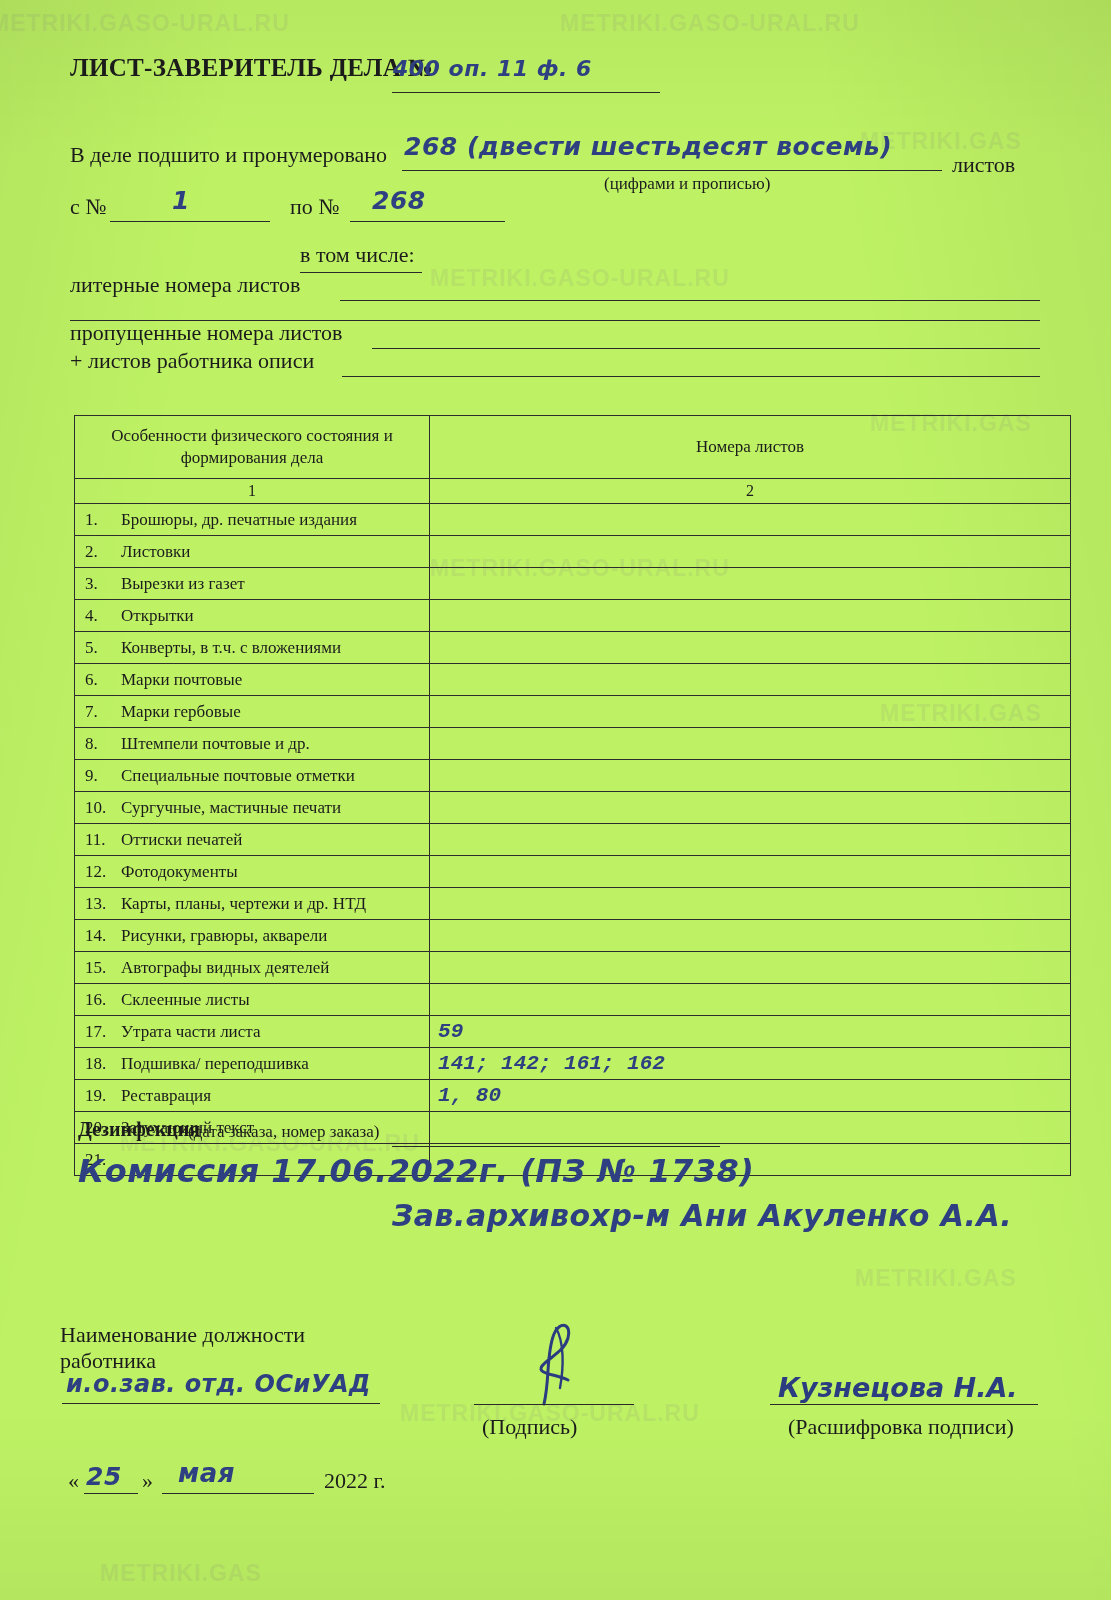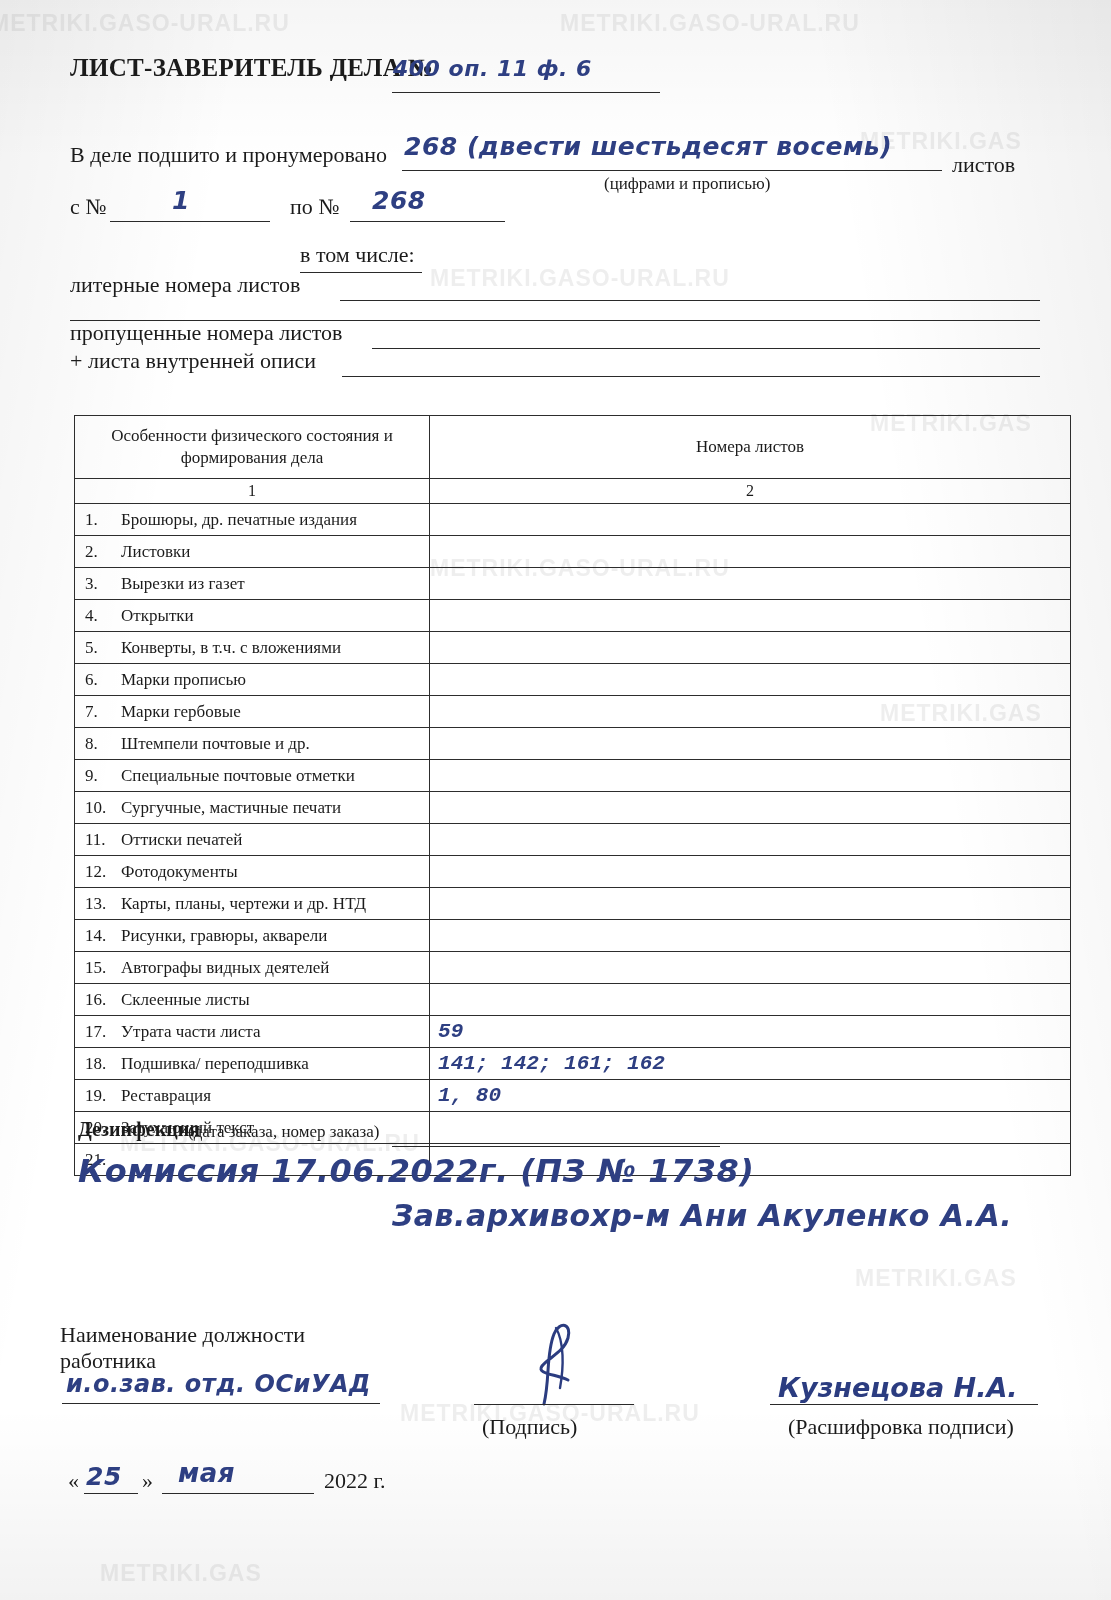--- a/index.html
+++ b/index.html
@@ -4,21 +4,21 @@
 <style>
   html, body {
     margin: 0;
     padding: 0;
     background: #8a8a8a;
   }
   .page {
     position: relative;
     width: 1111px;
     height: 1600px;
-    background: #ffffff;
+    background: #bef264;
     overflow: hidden;
     font-family: "Liberation Serif", serif;
     color: #1b1b1b;
   }
   
   .paper-shade {
     position: absolute;
     inset: 0;
     background:
       linear-gradient(100deg, rgba(0,0,0,0.05) 0%, rgba(0,0,0,0) 18%),
@@ -161,21 +161,21 @@
 
     <div class="t lbl" style="left:70px; top:272px;">литерные номера листов</div>
     <div class="t hw" style="left:345px; top:268px; font-size:22px;"></div>
     <div class="line" style="left:340px; top:300px; width:700px;"></div>
     <div class="line" style="left:70px; top:320px; width:970px;"></div>
 
     <div class="t lbl" style="left:70px; top:320px;">пропущенные номера листов</div>
     <div class="t hw" style="left:378px; top:316px; font-size:22px;"></div>
     <div class="line" style="left:372px; top:348px; width:668px;"></div>
 
-    <div class="t lbl" style="left:70px; top:348px;">+ листа внутренней описи</div>
+    <div class="t lbl" style="left:70px; top:348px;">+ листов работника описи</div>
     <div class="t hw" style="left:348px; top:344px; font-size:22px;"></div>
     <div class="line" style="left:342px; top:376px; width:698px;"></div>
 
     <table class="tbl">
       <tbody id="tbl-body">
         <tr>
           <td class="c1 hdr">
             <div>Особенности физического состояния и</div>
             <div>формирования дела</div>
           </td>
@@ -199,21 +199,21 @@
           </tr>
           <tr>
             <td class="c1"><span class="numcol">4.</span><span class="itemname">Открытки</span></td>
             <td class="c2"><span class="cellhw"></span></td>
           </tr>
           <tr>
             <td class="c1"><span class="numcol">5.</span><span class="itemname">Конверты, в т.ч. с вложениями</span></td>
             <td class="c2"><span class="cellhw"></span></td>
           </tr>
           <tr>
-            <td class="c1"><span class="numcol">6.</span><span class="itemname">Марки прописью</span></td>
+            <td class="c1"><span class="numcol">6.</span><span class="itemname">Марки почтовые</span></td>
             <td class="c2"><span class="cellhw"></span></td>
           </tr>
           <tr>
             <td class="c1"><span class="numcol">7.</span><span class="itemname">Марки гербовые</span></td>
             <td class="c2"><span class="cellhw"></span></td>
           </tr>
           <tr>
             <td class="c1"><span class="numcol">8.</span><span class="itemname">Штемпели почтовые и др.</span></td>
             <td class="c2"><span class="cellhw"></span></td>
           </tr>

